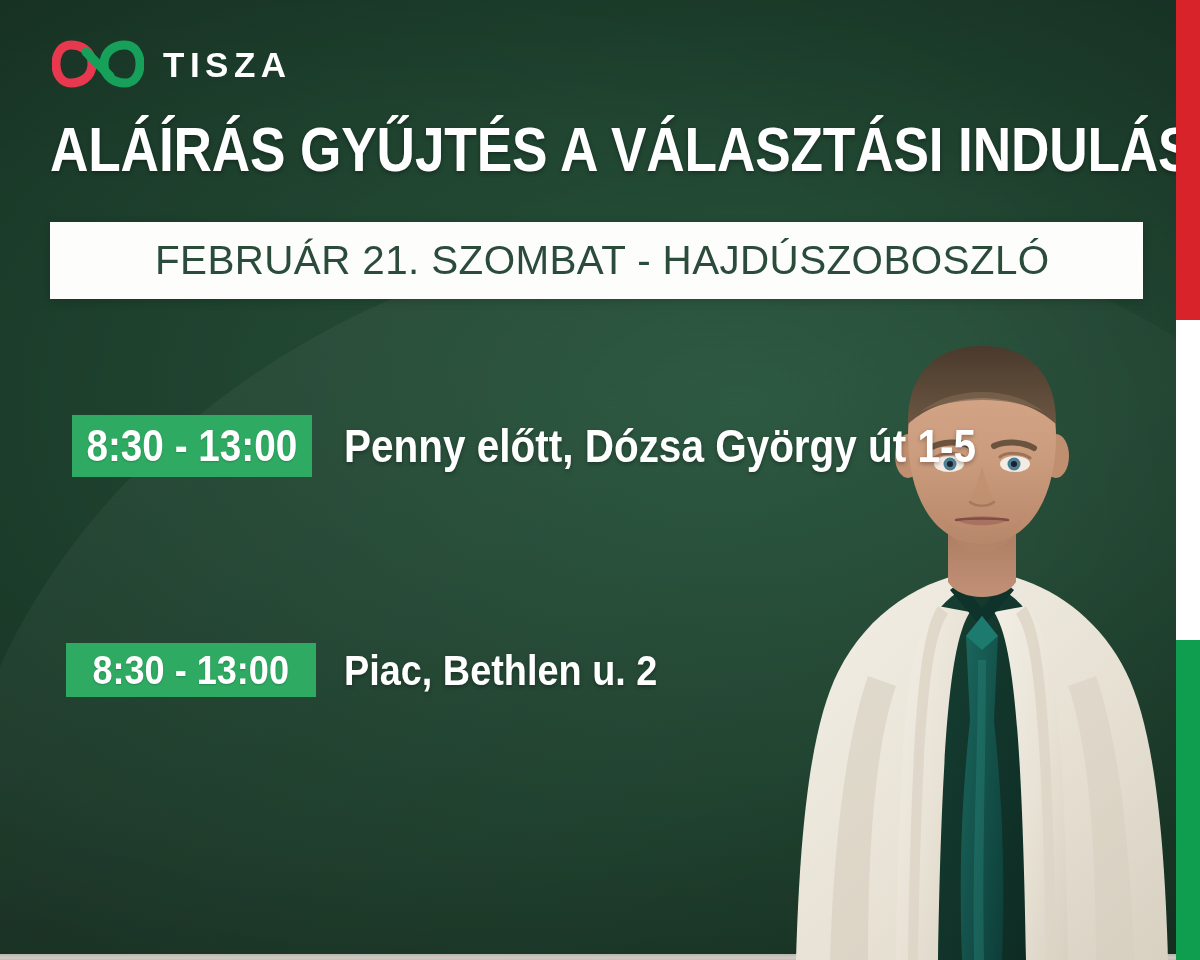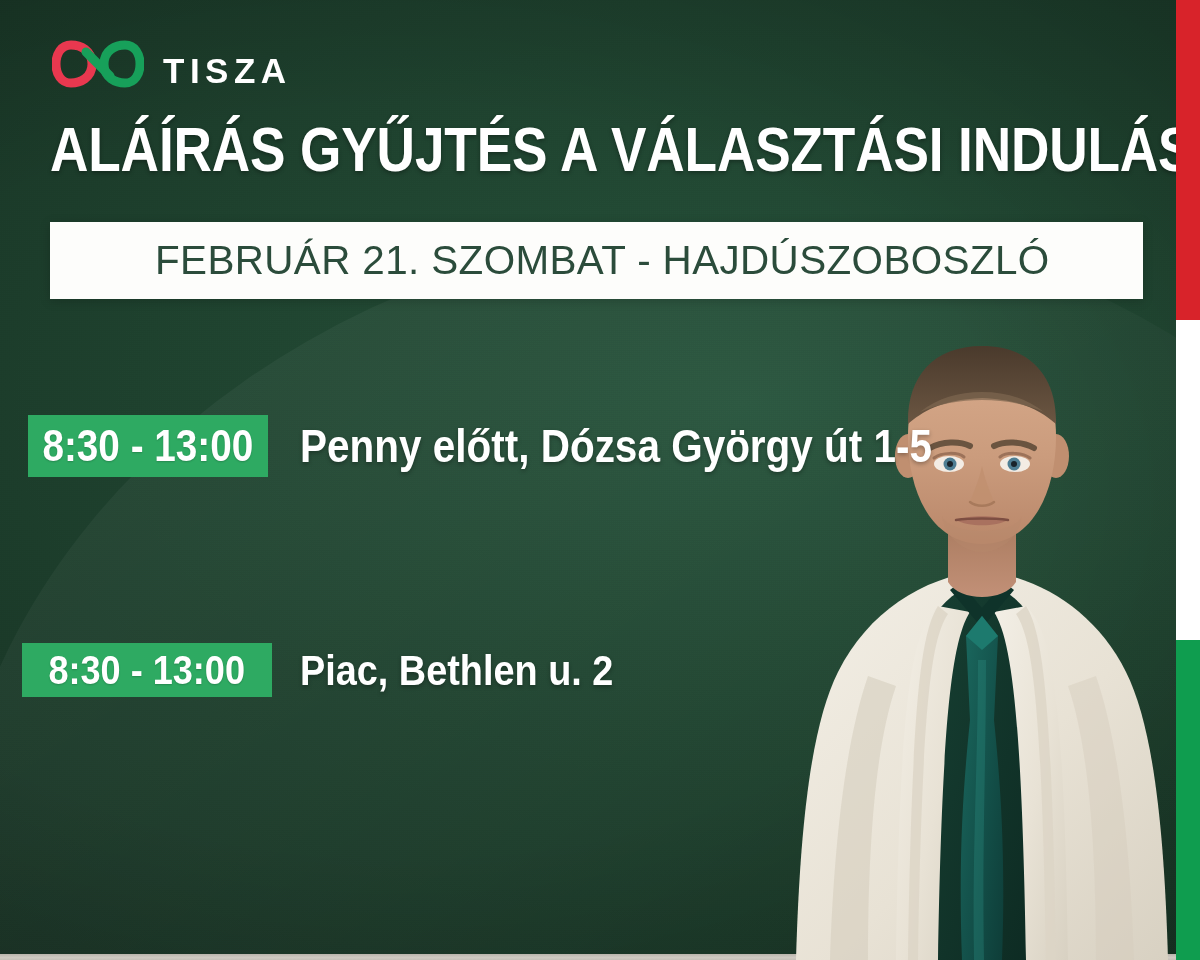--- a/index.html
+++ b/index.html
@@ -64,21 +64,21 @@
   }
   .flag > i{ display:block; width:100%; }
   .flag .fl-red{   height:320px; background:#d8232a; }
   .flag .fl-white{ height:320px; background:#ffffff; }
   .flag .fl-green{ height:320px; background:#0f9d4f; }
 
   
   .logo{
     position:absolute;
     left:52px; top:40px;
-    display:flex; align-items:flex-end; gap:19px;
+    display:flex; align-items:center; gap:19px;
     z-index:6;
   }
   .logo-mark{ width:92px; height:48px; display:block; }
   .logo-word{
     color:#ffffff;
     font-size:35px;
     font-weight:700;
     letter-spacing:5.5px;
     line-height:1;
     font-family:"Liberation Sans", sans-serif;
@@ -140,20 +140,21 @@
   .row.r2{ margin-left:22px; margin-top:166px; }
 
   .time-badge{
     background:#2eaa62;
     color:#ffffff;
     display:flex; align-items:center; justify-content:center;
     font-family:"Liberation Sans Narrow","Liberation Sans",sans-serif;
     font-weight:700;
     line-height:1;
     white-space:nowrap;
+    margin-left:44px;
   }
   .row.r1 .time-badge{
     width:242px; height:62px;
     font-size:44px;
   }
   .row.r2 .time-badge{
     width:250px; height:54px;
     font-size:41px;
   }
   .time-badge span{

